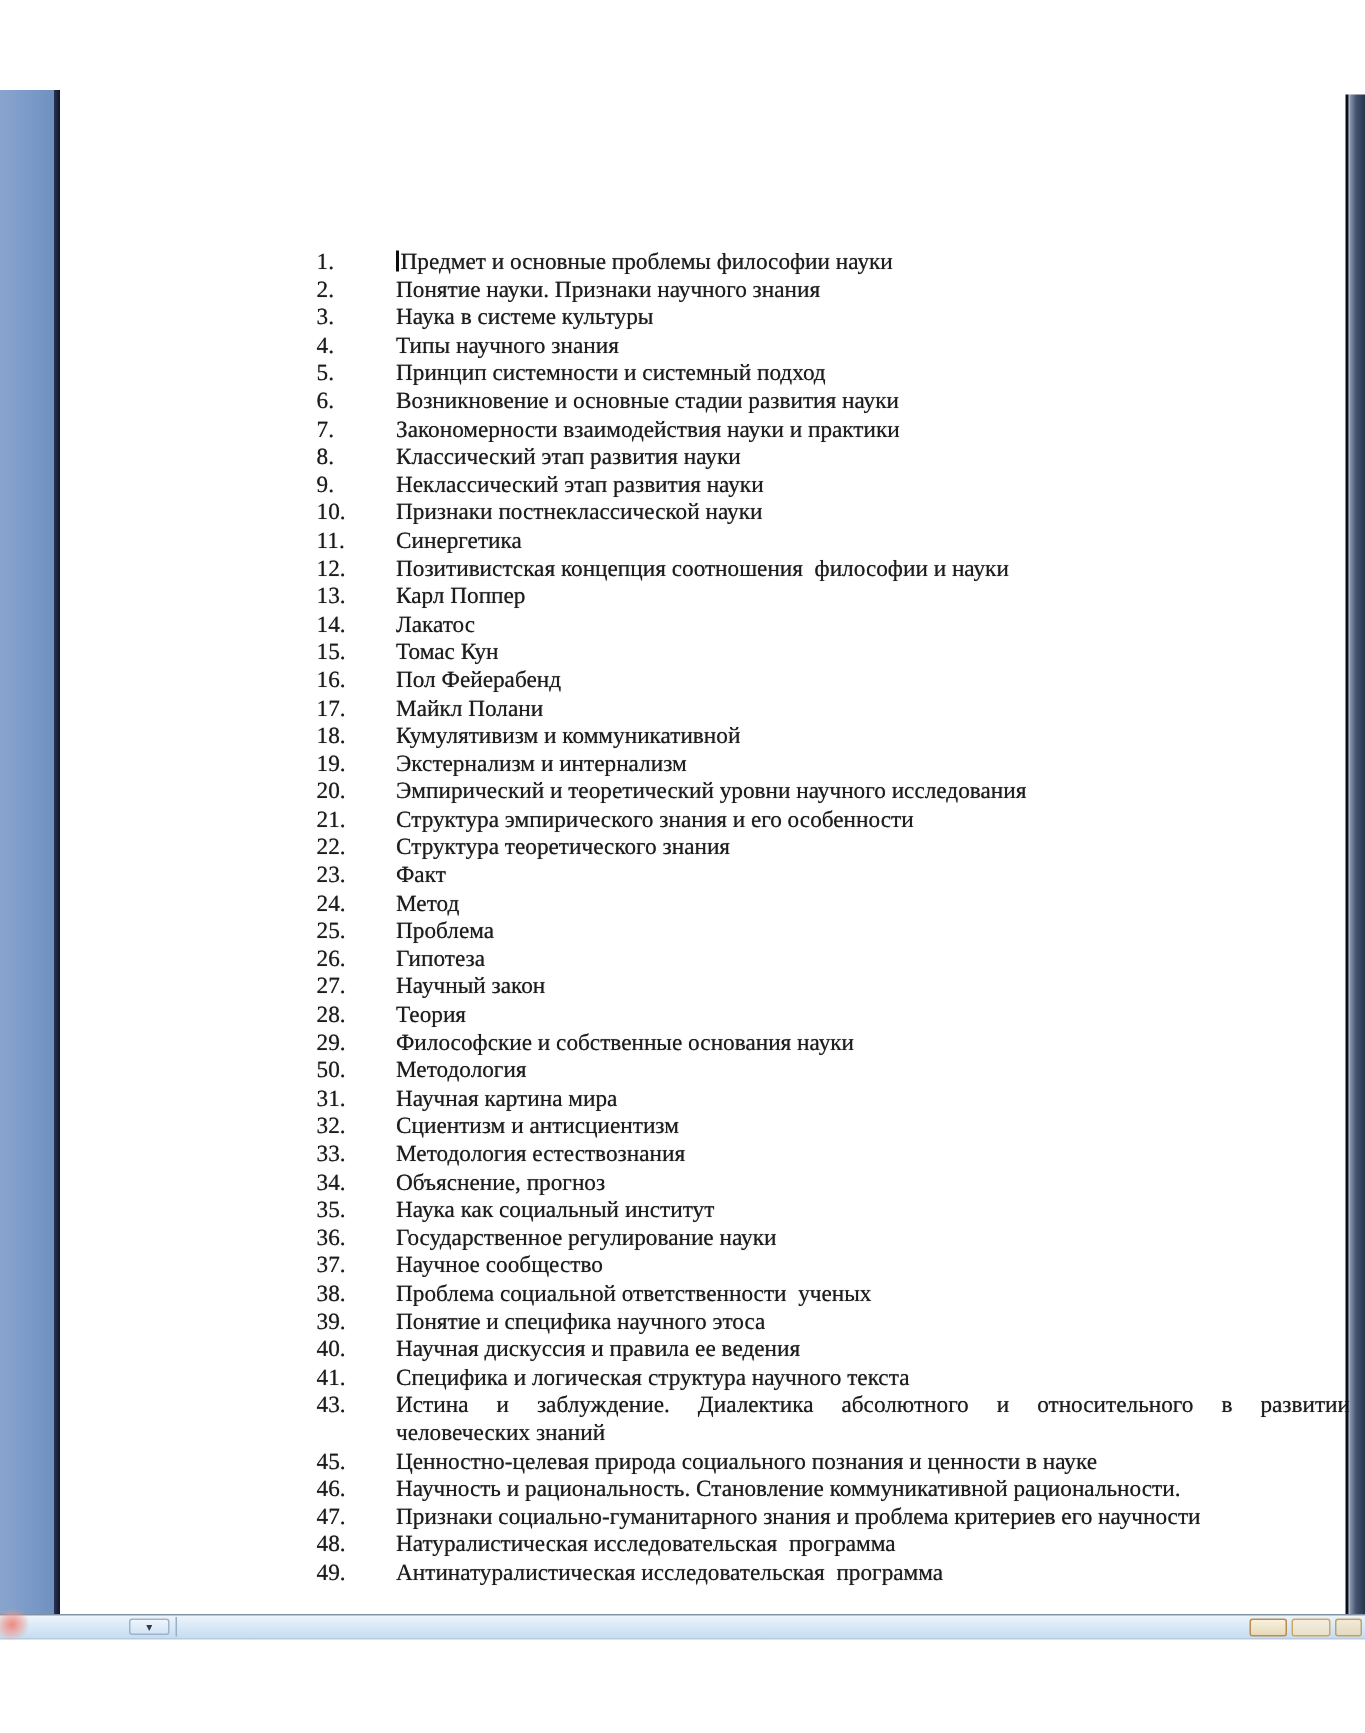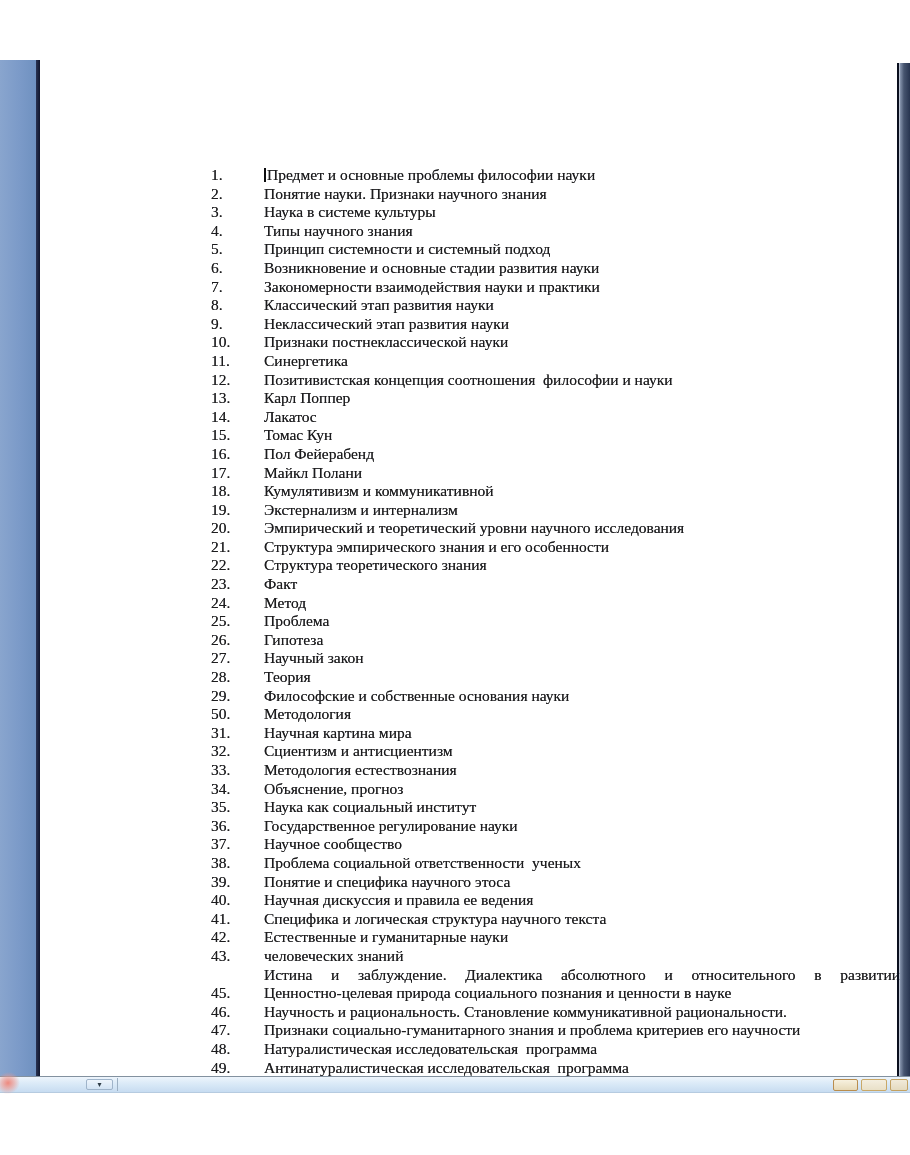--- a/index.html
+++ b/index.html
@@ -299,30 +299,24 @@
             <div class="line"><span class="plain">Научная дискуссия и правила ее ведения</span></div>
           </div>
         </div>
         <div class="list-item">
           <span class="num">41.</span>
           <div class="item-body">
             <div class="line"><span class="plain">Специфика и логическая структура научного текста</span></div>
           </div>
         </div>
         <div class="list-item">
-          <span class="num">42.</span>
-          <div class="item-body">
-            <div class="line"><span class="plain">Естественные и гуманитарные науки</span></div>
-          </div>
-        </div>
-        <div class="list-item">
           <span class="num">43.</span>
           <div class="item-body">
+            <div class="line justify"><span class="plain">Истина и заблуждение. Диалектика абсолютного и относительного в развитии</span></div>
             <div class="line"><span class="plain">человеческих знаний</span></div>
-            <div class="line justify"><span class="plain">Истина и заблуждение. Диалектика абсолютного и относительного в развитии</span></div>
           </div>
         </div>
         <div class="list-item">
           <span class="num">45.</span>
           <div class="item-body">
             <div class="line"><span class="sq">Ценностно-целевая</span><span class="plain"> природа социального познания и ценности в науке</span></div>
           </div>
         </div>
         <div class="list-item">
           <span class="num">46.</span>

